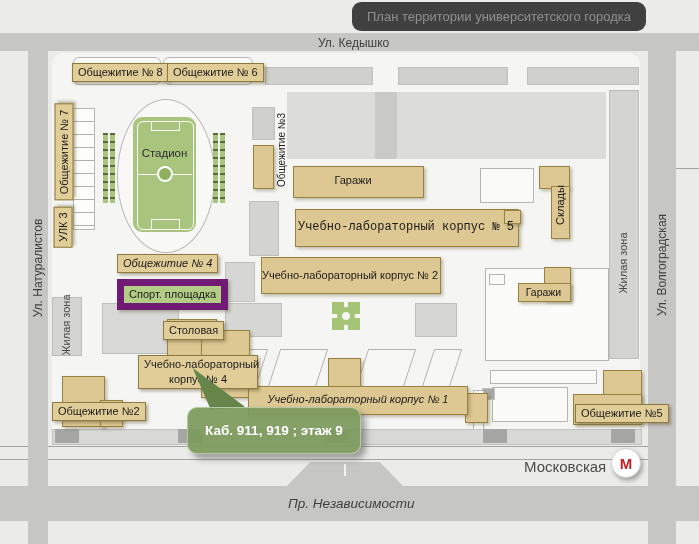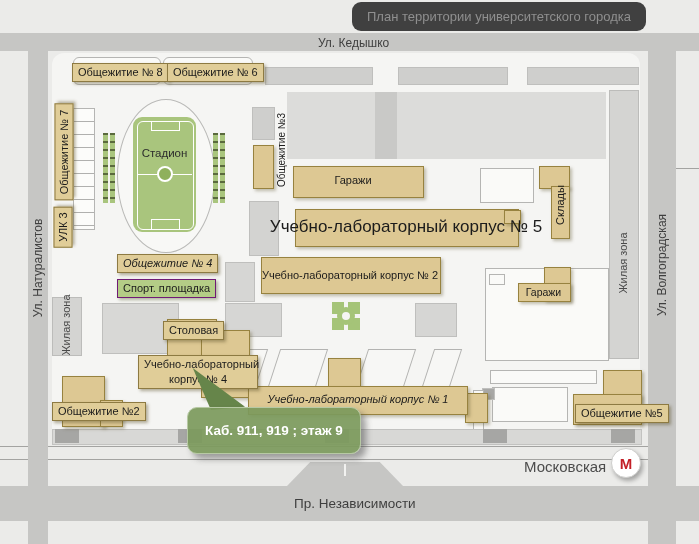--- a/index.html
+++ b/index.html
@@ -16,21 +16,21 @@
   .gbld{position:absolute;background:#d6d6d4;border:1px solid #bfbfbd;}
   .gzone{position:absolute;background:#dcdcda;}
   .wbld{position:absolute;background:#fafaf8;border:1px solid #b5b5b3;}
   .bld{position:absolute;background:#ddc893;border:1px solid #97823f;
        box-shadow:2px 2px 3px rgba(90,80,40,.35);}
   .tlabel{position:absolute;background:#e0cd98;border:1px solid #8d7a42;color:#1b1b1b;
           font-size:11px;line-height:15px;padding:1px 5px;white-space:nowrap;
           box-shadow:2px 2px 3px rgba(90,80,40,.45);text-align:center;}
   .btxt{position:absolute;color:#1b1b1b;font-size:11px;white-space:nowrap;
         display:flex;align-items:center;justify-content:center;}
-  .glabel{position:absolute;background:#b4cd86;border:1px solid #701a75;color:#1b1b1b;
+  .glabel{position:absolute;background:#b4cd86;border:7px solid #701a75;color:#1b1b1b;
           font-size:11px;line-height:15px;padding:1px 5px;white-space:nowrap;
           box-shadow:2px 2px 3px rgba(80,90,40,.4);}
   .para{position:absolute;background:#f7f7f5;border:1px solid #b3b3b1;transform:skewX(-18deg);}
   .stand{position:absolute;width:5px;background:repeating-linear-gradient(180deg,#5a6a3d 0 2px,#a9c57d 2px 8px);}
   .sq{position:absolute;width:12px;height:12px;background:#a5c478;}
   .swsq{position:absolute;width:24px;height:14px;background:#a6a6a4;}
   .zbar{position:absolute;background:#d4d4d2;border:1px solid #bcbcba;}
   .ztext{color:#4a4a4a;font-size:11px;white-space:nowrap;position:absolute;}
 </style>
 </head>
@@ -106,21 +106,21 @@
   <div class="stand" style="left:110px;top:133px;height:70px;"></div>
   <div class="stand" style="left:213px;top:133px;height:70px;"></div>
   <div class="stand" style="left:220px;top:133px;height:70px;"></div>
 
   <div class="bld" style="left:253px;top:145px;width:19px;height:42px;"></div>
   <div class="bld" style="left:293px;top:166px;width:129px;height:30px;"></div>
   <div class="btxt" style="left:298px;top:172px;width:110px;height:15px;">Гаражи</div>
 
   <div class="bld" style="left:295px;top:209px;width:222px;height:36px;"></div>
   <div class="bld" style="left:504px;top:210px;width:15px;height:12px;"></div>
-  <div class="btxt" style="left:295px;top:209px;width:222px;height:36px;font-size:17px;">Учебно-лабораторный корпус № 5</div>
+  <div class="btxt" style="left:295px;top:209px;width:222px;height:36px;font-size:12px;font-family:Liberation Mono, monospace;">Учебно-лабораторный корпус № 5</div>
 
   <div class="bld" style="left:261px;top:257px;width:178px;height:35px;"></div>
   <div class="btxt" style="left:261px;top:257px;width:178px;height:35px;">Учебно-лабораторный корпус № 2</div>
 
   <div class="bld" style="left:539px;top:166px;width:29px;height:21px;"></div>
   <div class="bld" style="left:551px;top:186px;width:17px;height:51px;"></div>
   <div class="ztext vcenter" style="left:560px;top:205px;color:#1b1b1b;">Склады</div>
 
   <div class="bld" style="left:544px;top:267px;width:25px;height:32px;"></div>
   <div class="bld" style="left:518px;top:283px;width:51px;height:17px;"></div>
@@ -165,18 +165,18 @@
   <div class="tlabel" style="left:575px;top:404px;">Общежитие №5</div>
 
   <div class="abs" style="left:190px;top:368px;width:55px;height:42px;background:#66854a;clip-path:polygon(5% 0,100% 92%,38% 100%);"></div>
   <div class="abs" style="left:187px;top:407px;width:172px;height:45px;background:rgba(124,154,92,0.93);border:1px solid #b7c9a4;border-radius:10px;box-shadow:5px 5px 6px rgba(60,60,60,0.45);display:flex;align-items:center;justify-content:center;color:#fff;font-weight:bold;font-size:13.5px;">Каб. 911, 919 ;  этаж 9</div>
 
   <div class="titlebox" style="left:352px;top:2px;width:294px;height:29px;">План территории университетского городка</div>
 
   <div class="stlabel" style="left:318px;top:36px;">Ул. Кедышко</div>
   <div class="stlabel vcenter" style="left:38px;top:268px;">Ул. Натуралистов</div>
   <div class="stlabel vcenter" style="left:662px;top:265px;">Ул. Волгоградская</div>
-  <div class="stlabel" style="left:294px;top:496px;width:120px;text-align:right;font-size:13.5px;">Пр. Независимости</div>
+  <div class="stlabel" style="left:288px;top:496px;width:120px;text-align:right;font-size:13.5px;font-style:italic;">Пр. Независимости</div>
   <div class="stlabel" style="left:524px;top:458px;font-size:15px;color:#4c4c4c;">Московская</div>
 
   <div class="abs" style="left:611px;top:448px;width:28px;height:28px;background:#fff;border:1px solid #cfcfcd;border-radius:50%;box-shadow:2px 3px 4px rgba(0,0,0,0.3);display:flex;align-items:center;justify-content:center;color:#c31f27;font-weight:bold;font-size:15px;">М</div>
 
 </div>
 
 </body></html>

